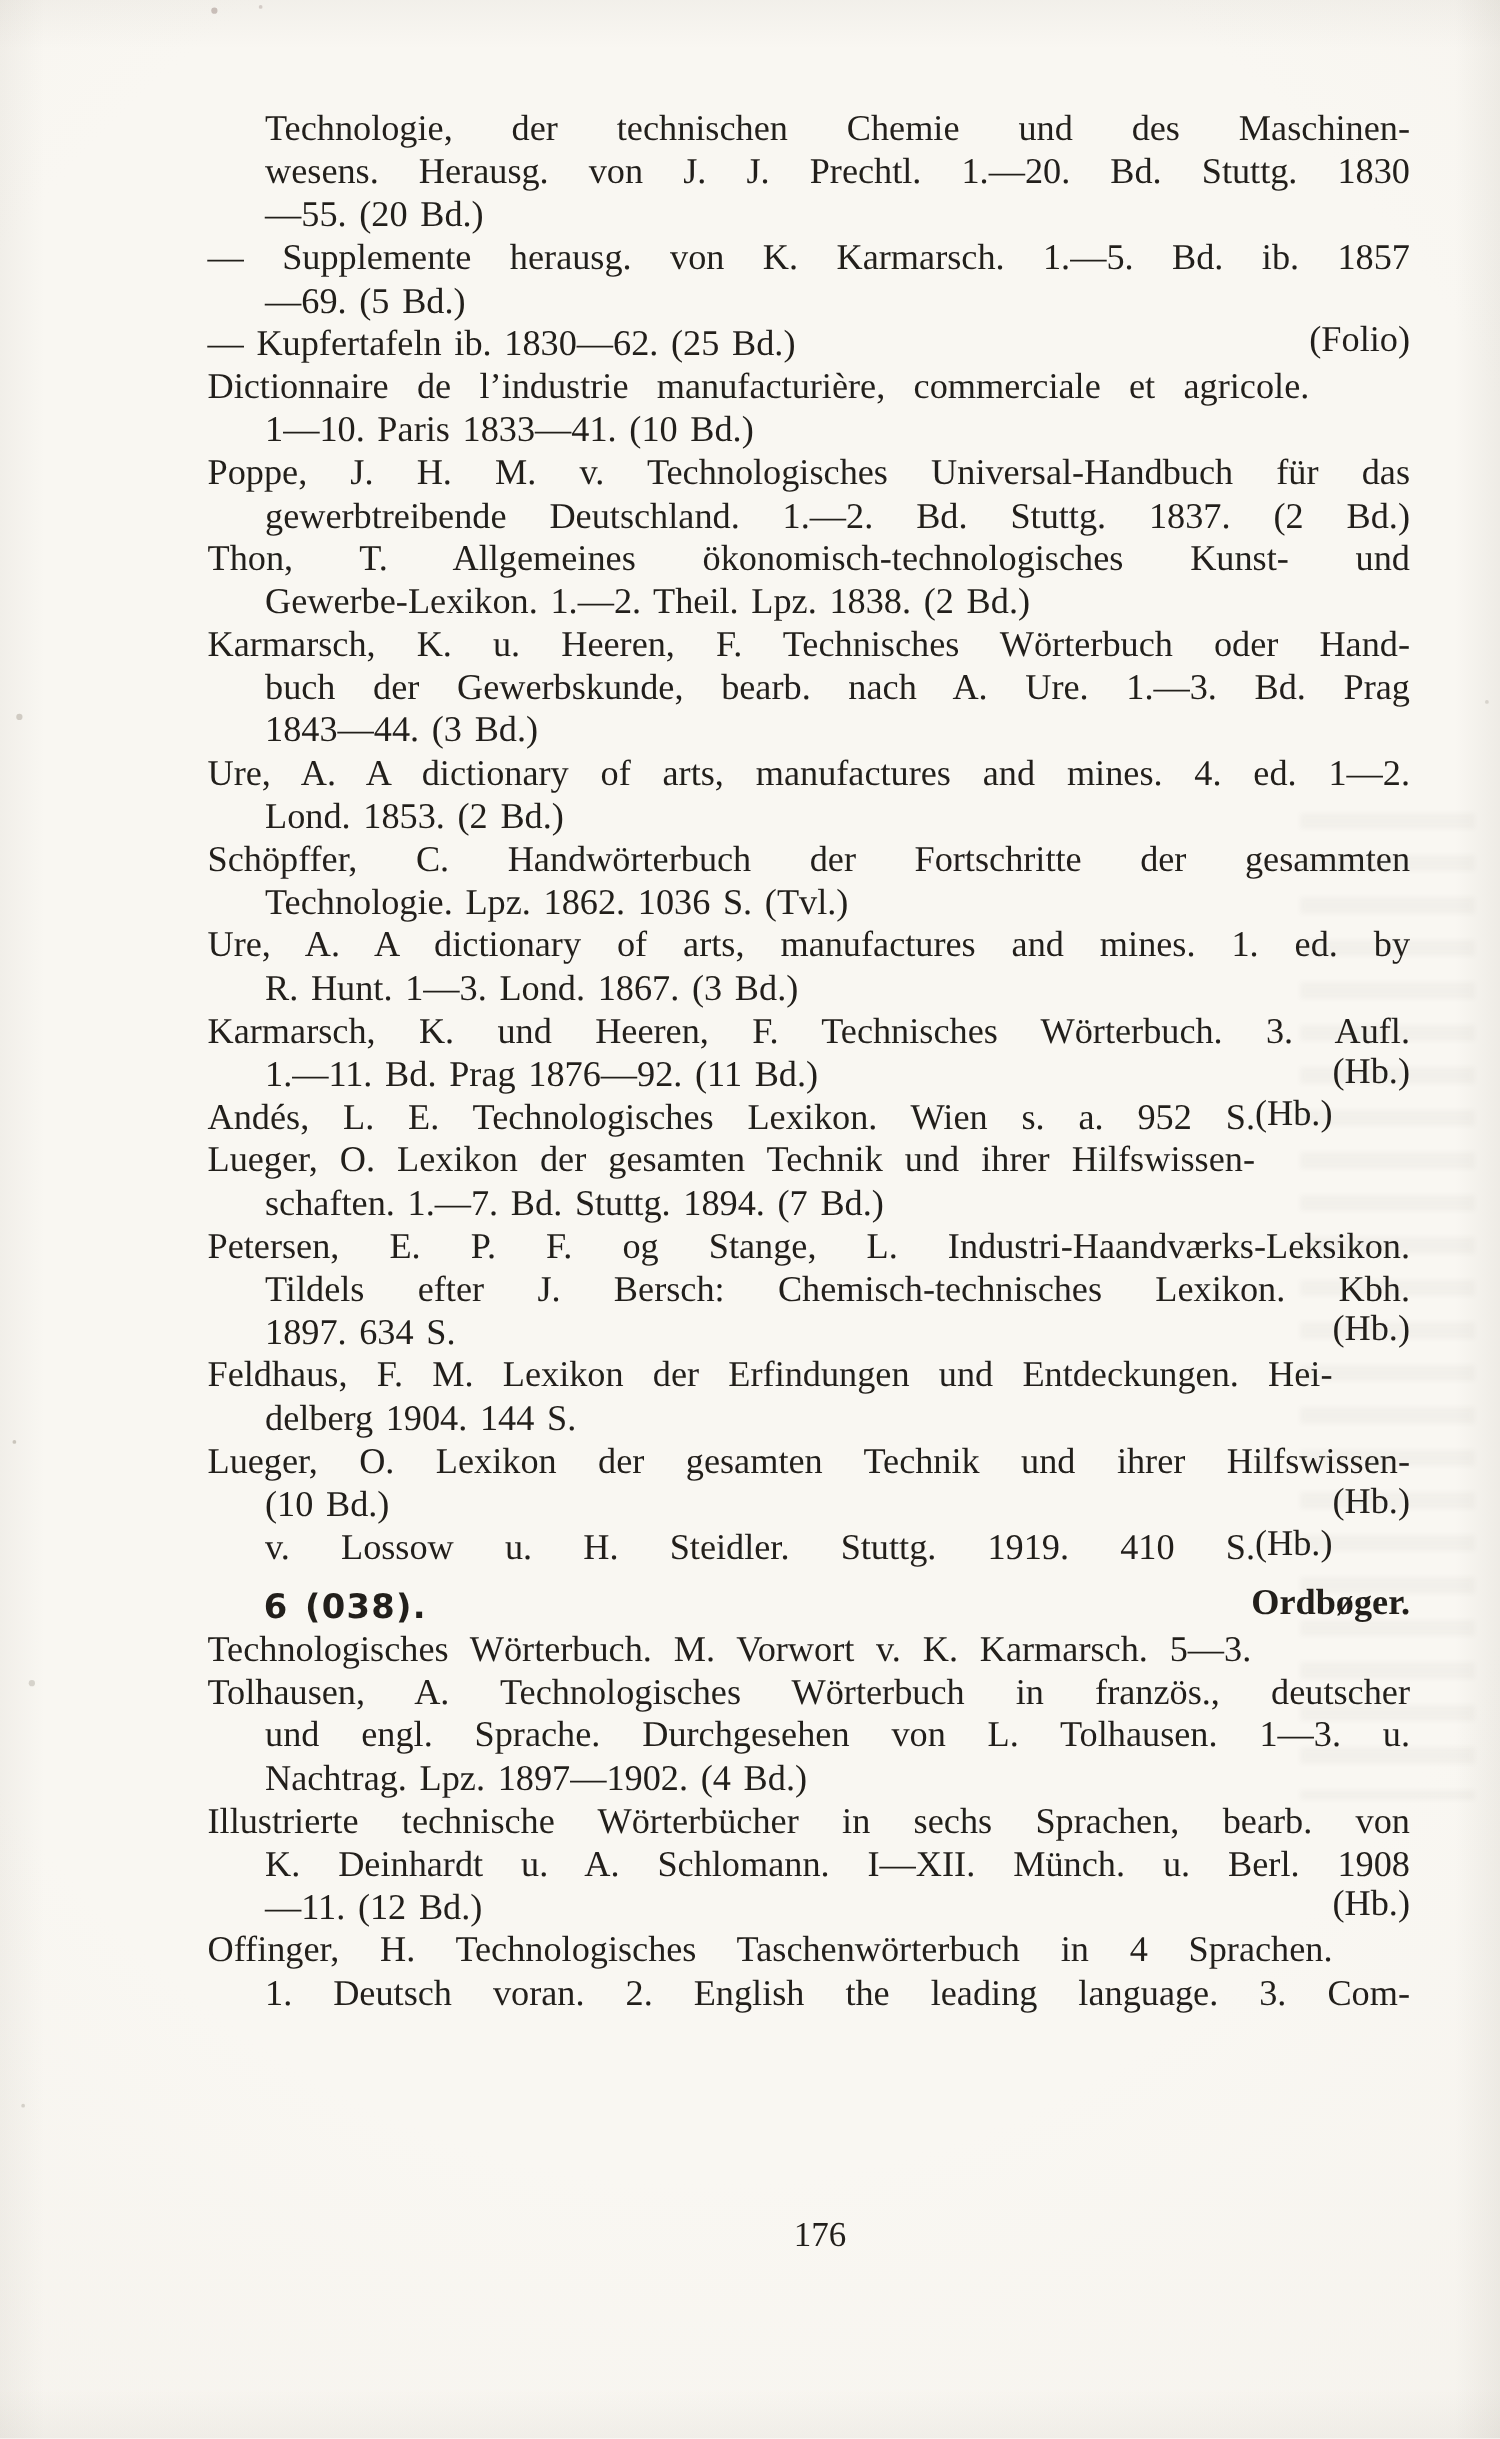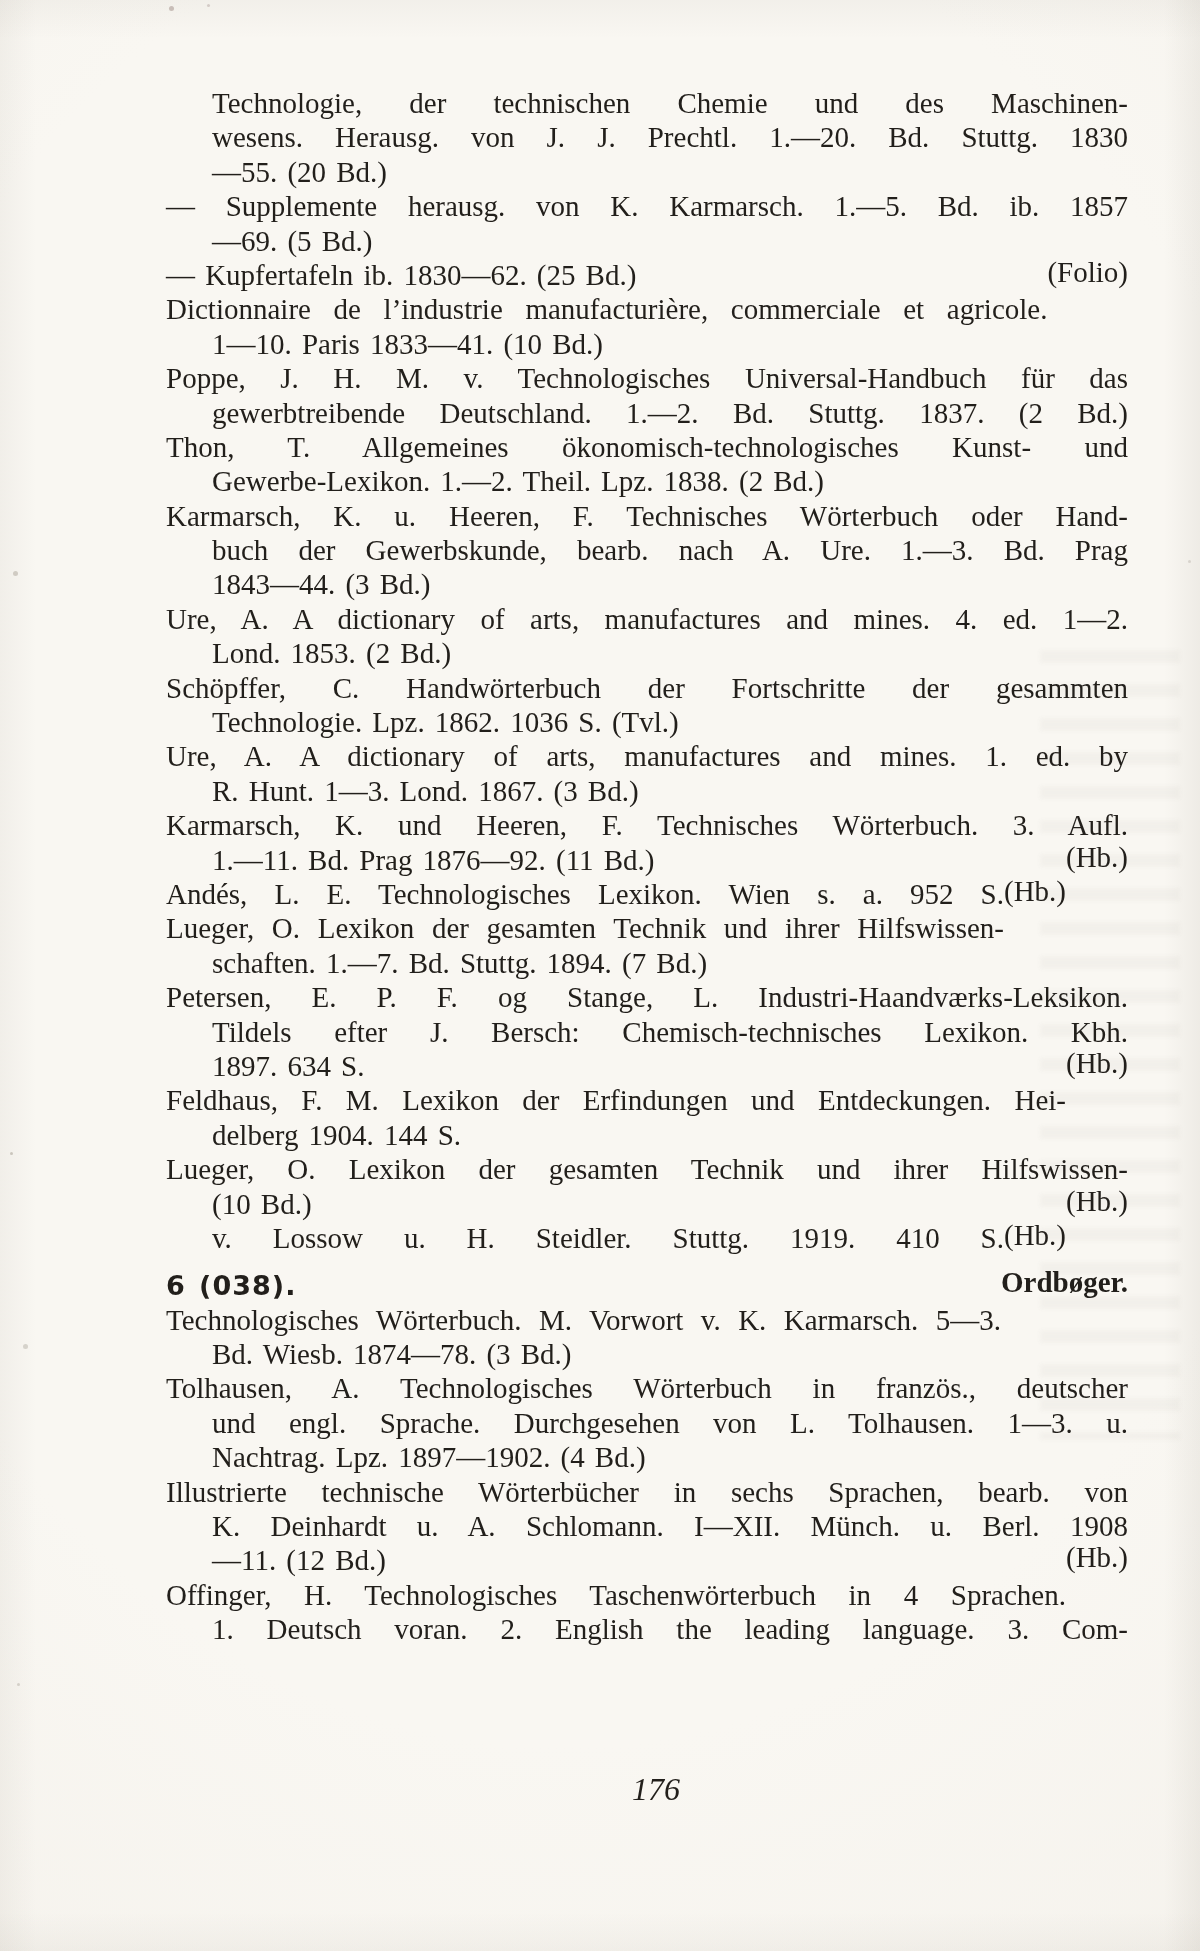--- a/index.html
+++ b/index.html
@@ -57,28 +57,28 @@
     word-spacing:0.10em;
     white-space:normal;
   }
   .cont { padding-left:46px; }
   .just { text-align:justify; text-align-last:justify; }
   .b    { font-weight:normal; }
   .rnote { float:right; position:relative; top:-3px; }
   .header { margin-top:13px; }
   .clsnum {
     font-family:"DejaVu Sans", sans-serif;
-    font-weight:bold; font-size:27px; letter-spacing:1px;
+    font-weight:bold; font-size:27px; letter-spacing:1px;margin-left:45px;
   }
   .rbold { font-weight:bold; }
 
   .page-number {
     position:absolute; top:1772px; left:166px; width:962px;
     text-align:center; text-indent:18px;
-    font-size:32px; line-height:34px;font-style:italic;
+    font-size:28px; line-height:34px;
   }
 </style>
 </head>
 <body>
 
 <div class="page">
   <span class="speckles"></span>
   <div class="ghost"></div>
 
   <div class="text-block">
@@ -111,21 +111,20 @@
       <div class="line just"><span class="b">Petersen, E. P. F.</span><span> og </span><span class="b">Stange, L.</span><span> Industri-Haandværks-Leksikon.</span></div>
       <div class="line cont just"><span>Tildels efter J. Bersch: Chemisch-technisches Lexikon. Kbh.</span></div>
       <div class="line cont"><span class="rnote">(Hb.)</span><span>1897. 634 S.</span></div>
       <div class="line just"><span class="b">Feldhaus, F. M.</span><span> Lexikon der Erfindungen und Entdeckungen. Hei-</span></div>
       <div class="line cont"><span>delberg 1904. 144 S.</span></div>
       <div class="line just"><span class="b">Lueger, O.</span><span> Lexikon der gesamten Technik und ihrer Hilfswissen-</span></div>
       <div class="line cont"><span class="rnote">(Hb.)</span><span>(10 Bd.)</span></div>
       <div class="line cont just"><span class="rnote">(Hb.)</span><span>v. Lossow u. H. Steidler. Stuttg. 1919. 410 S.</span></div>
       <div class="line header"><span class="rnote rbold">Ordbøger.</span><span class="clsnum">6 (038).</span></div>
       <div class="line just"><span>Technologisches Wörterbuch. M. Vorwort v. K. Karmarsch. 5—3.</span></div>
-      <div class="line cont"><span>Bd. Wiesb. 1874—78. (3 Bd.)</span></div>
       <div class="line just"><span class="b">Tolhausen, A.</span><span> Technologisches Wörterbuch in französ., deutscher</span></div>
       <div class="line cont just"><span>und engl. Sprache. Durchgesehen von L. Tolhausen. 1—3. u.</span></div>
       <div class="line cont"><span>Nachtrag. Lpz. 1897—1902. (4 Bd.)</span></div>
       <div class="line just"><span>Illustrierte technische Wörterbücher in sechs Sprachen, bearb. von</span></div>
       <div class="line cont just"><span>K. Deinhardt u. A. Schlomann. I—XII. Münch. u. Berl. 1908</span></div>
       <div class="line cont"><span class="rnote">(Hb.)</span><span>—11. (12 Bd.)</span></div>
       <div class="line just"><span class="b">Offinger, H.</span><span> Technologisches Taschenwörterbuch in 4 Sprachen.</span></div>
       <div class="line cont just"><span>1. Deutsch voran. 2. English the leading language. 3. Com-</span></div>
     </div>
 

